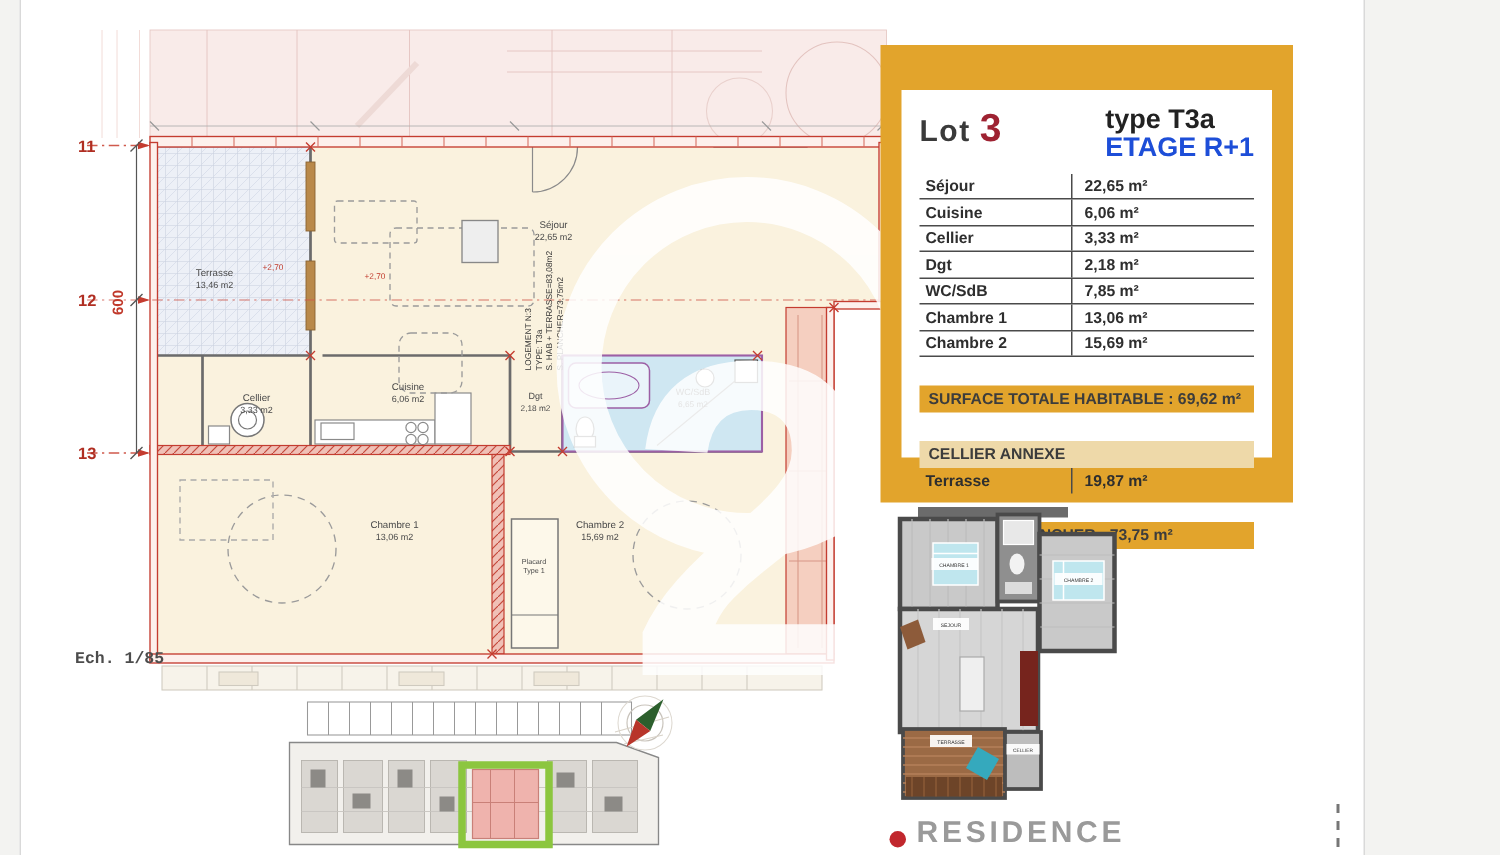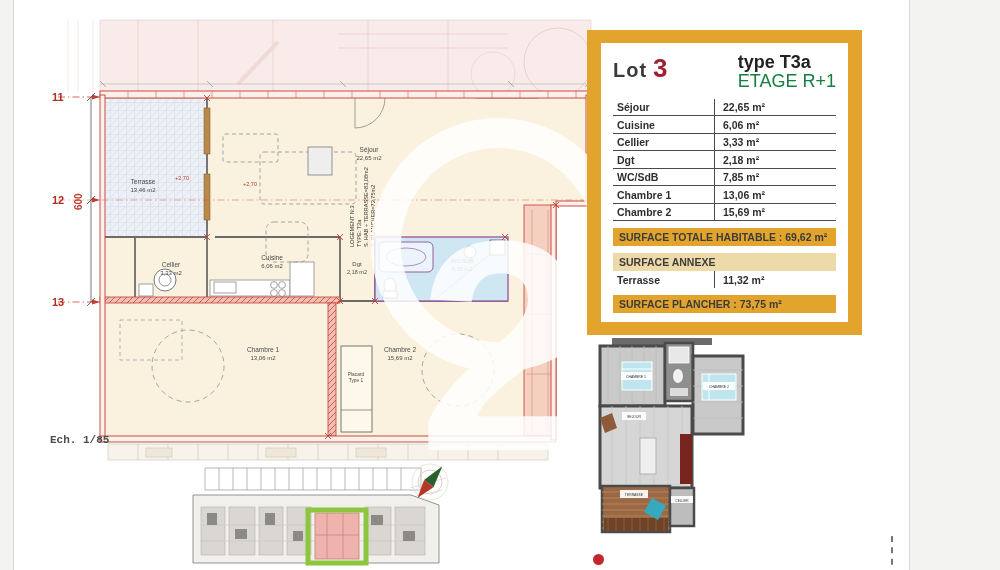--- a/index.html
+++ b/index.html
@@ -8,30 +8,30 @@
   #page{position:absolute;left:13px;top:0;width:895px;height:570px;background:#fff;
     border-left:1px solid #d9d9d9;border-right:1px solid #d9d9d9;}
   svg{display:block;}
   .abs{position:absolute;}
 
   
   #scale-label{left:50px;top:434px;font-size:11px;font-weight:bold;color:#4c4c4c;font-family:Liberation Mono, monospace;}
 
   
   #legend{left:587px;top:30px;width:275px;height:305px;background:#e2a42c;
-    box-sizing:border-box;padding:13px 14px;}
+    box-sizing:border-box;padding:30px 14px;}
   #legend-inner{background:#fff;width:100%;height:100%;box-sizing:border-box;padding:10px 12px 8px 12px;}
   #legend-title{display:flex;justify-content:space-between;align-items:flex-start;margin-bottom:8px;}
   #lot-line{font-size:20px;font-weight:bold;color:#3a3a3a;letter-spacing:1px;}
   #lot-line .lotnum{font-size:26px;color:#9e2232;margin-left:6px;}
   #type-block{text-align:left;line-height:1.05;}
   #type-label{font-size:18px;font-weight:bold;color:#222;}
-  #etage-label{font-size:18px;font-weight:normal;color:#15803d;}
+  #etage-label{font-size:18px;font-weight:bold;color:#1d4ed8;}
   .band{font-size:10.5px;font-weight:bold;color:#3c3c3c;background:#e2a42c;
-    padding:3px 6px;margin-top:7px;}
+    padding:3px 6px;margin-top:19px;}
   .band.tan{background:#eed9a9;}
   .srow{display:flex;font-size:10.5px;color:#2e2e2e;border-bottom:1.4px solid #4a4a4a;}
   .srow .rname{width:78px;padding:2.5px 4px 2px 4px;font-weight:600;}
   .srow .rarea{flex:1;padding:2.5px 4px 2px 8px;border-left:1.4px solid #4a4a4a;font-weight:600;margin-left:15px;}
   .srow.noline{border-bottom:none;}
 
   
   #brand{left:593px;top:544px;width:230px;height:30px;}
   #brand-dot{position:absolute;left:0;top:10px;width:11px;height:11px;border-radius:50%;background:#c1272d;}
   #brand-text{position:absolute;left:18px;top:0;font-size:20px;font-weight:bold;
@@ -324,24 +324,24 @@
           <span class="rarea">13,06 m²</span>
           </div>
         <div class="srow">
           <span class="rname">Chambre 2</span>
           <span class="rarea">15,69 m²</span>
           </div>
       </div>
 
       <div class="band">SURFACE TOTALE HABITABLE : 69,62 m²</div>
 
-      <div class="band tan">SURFACE ANNEXE</div>
+      <div class="band tan">CELLIER ANNEXE</div>
       <div class="srow noline">
         <span class="rname">Terrasse</span>
-        <span class="rarea">11,32 m²</span>
+        <span class="rarea">19,87 m²</span>
         </div>
 
 
       <div class="band">SURFACE PLANCHER : 73,75 m²</div>
     </div>
   </div>
 
   <svg class="abs" style="left:592px;top:338px" width="155" height="206" viewBox="0 0 155 206">
     <rect x="20" y="0" width="100" height="7" fill="#6b6b6b"></rect>
 
@@ -391,16 +391,17 @@
     <g>
       <rect x="78" y="150" width="24" height="38" fill="#bdbdbd" stroke="#4a4a4a" stroke-width="2.5"></rect>
       <polygon points="60,160 74,168 66,182 52,174" fill="#35a9bd"></polygon>
       <rect x="79" y="158" width="22" height="7" fill="#fff" opacity="0.92"></rect>
       <text x="90" y="163.5" font-size="3.2" text-anchor="middle" fill="#333">CELLIER</text>
     </g>
   </svg>
 
   <div class="abs" id="brand">
     <span id="brand-dot"></span>
+    <span id="brand-text">RESIDENCE</span>
   </div>
 
   <div class="abs" id="side-note"></div>
 </div>
 
 </body></html>

